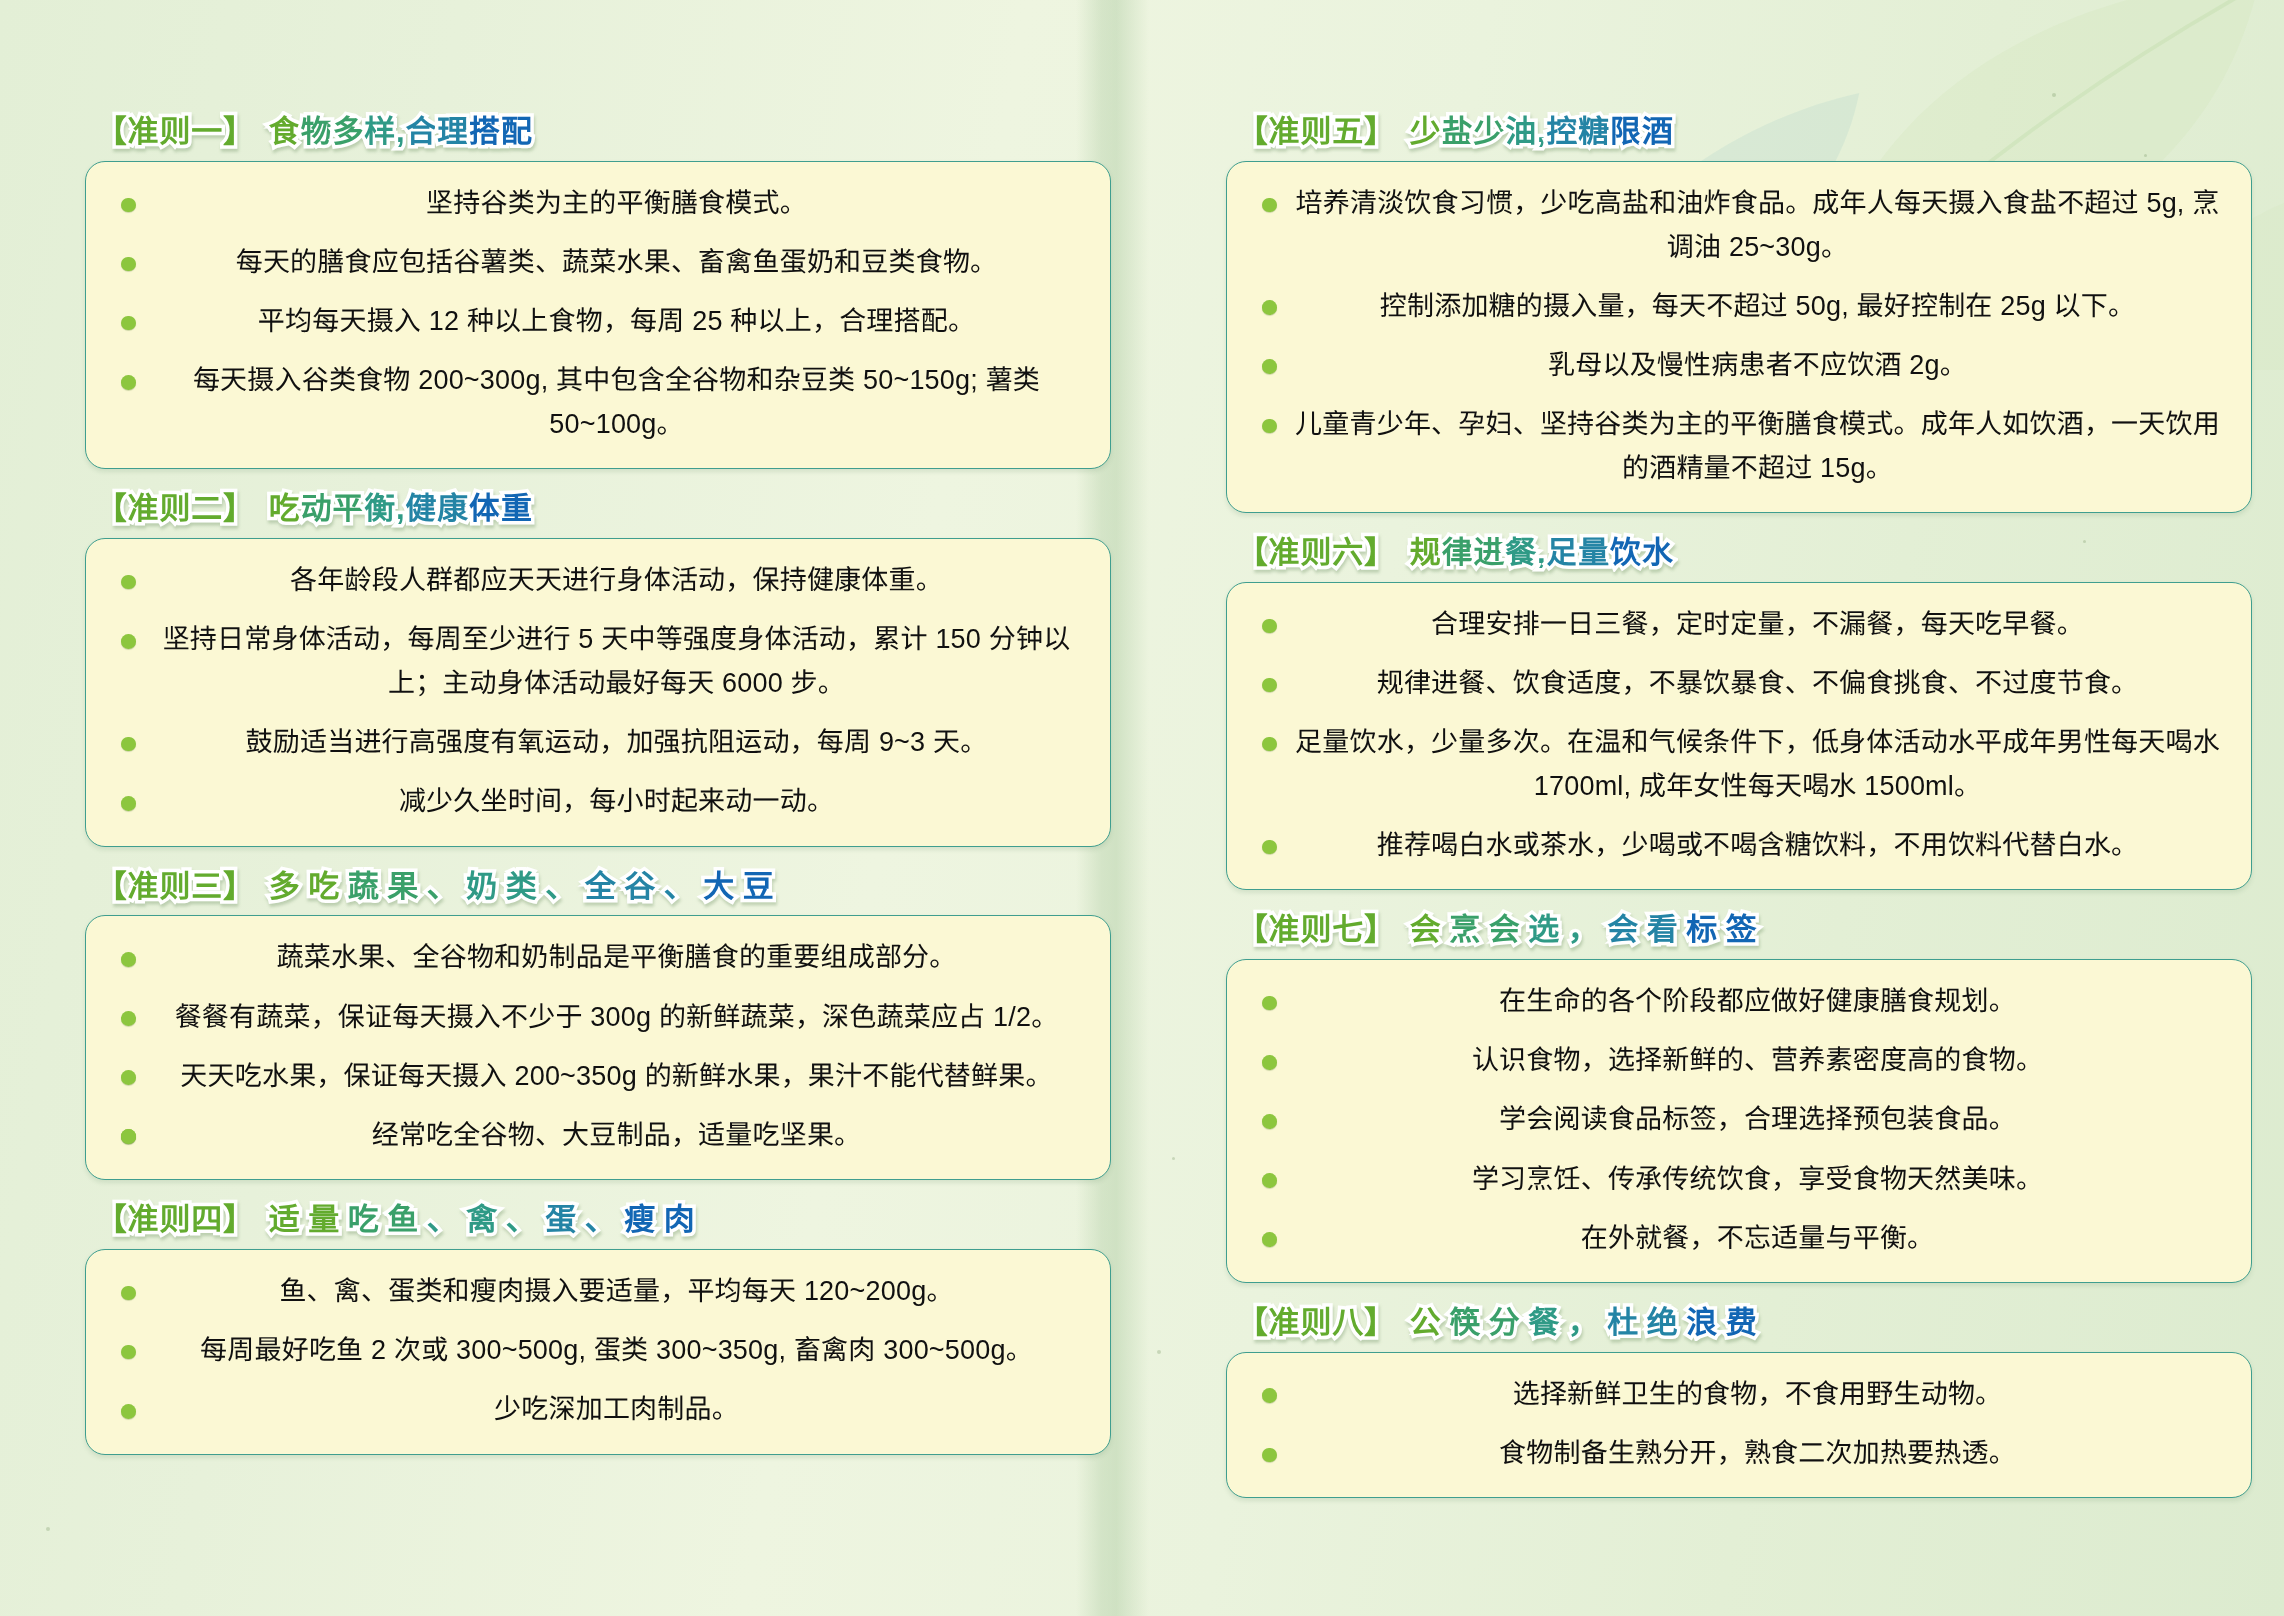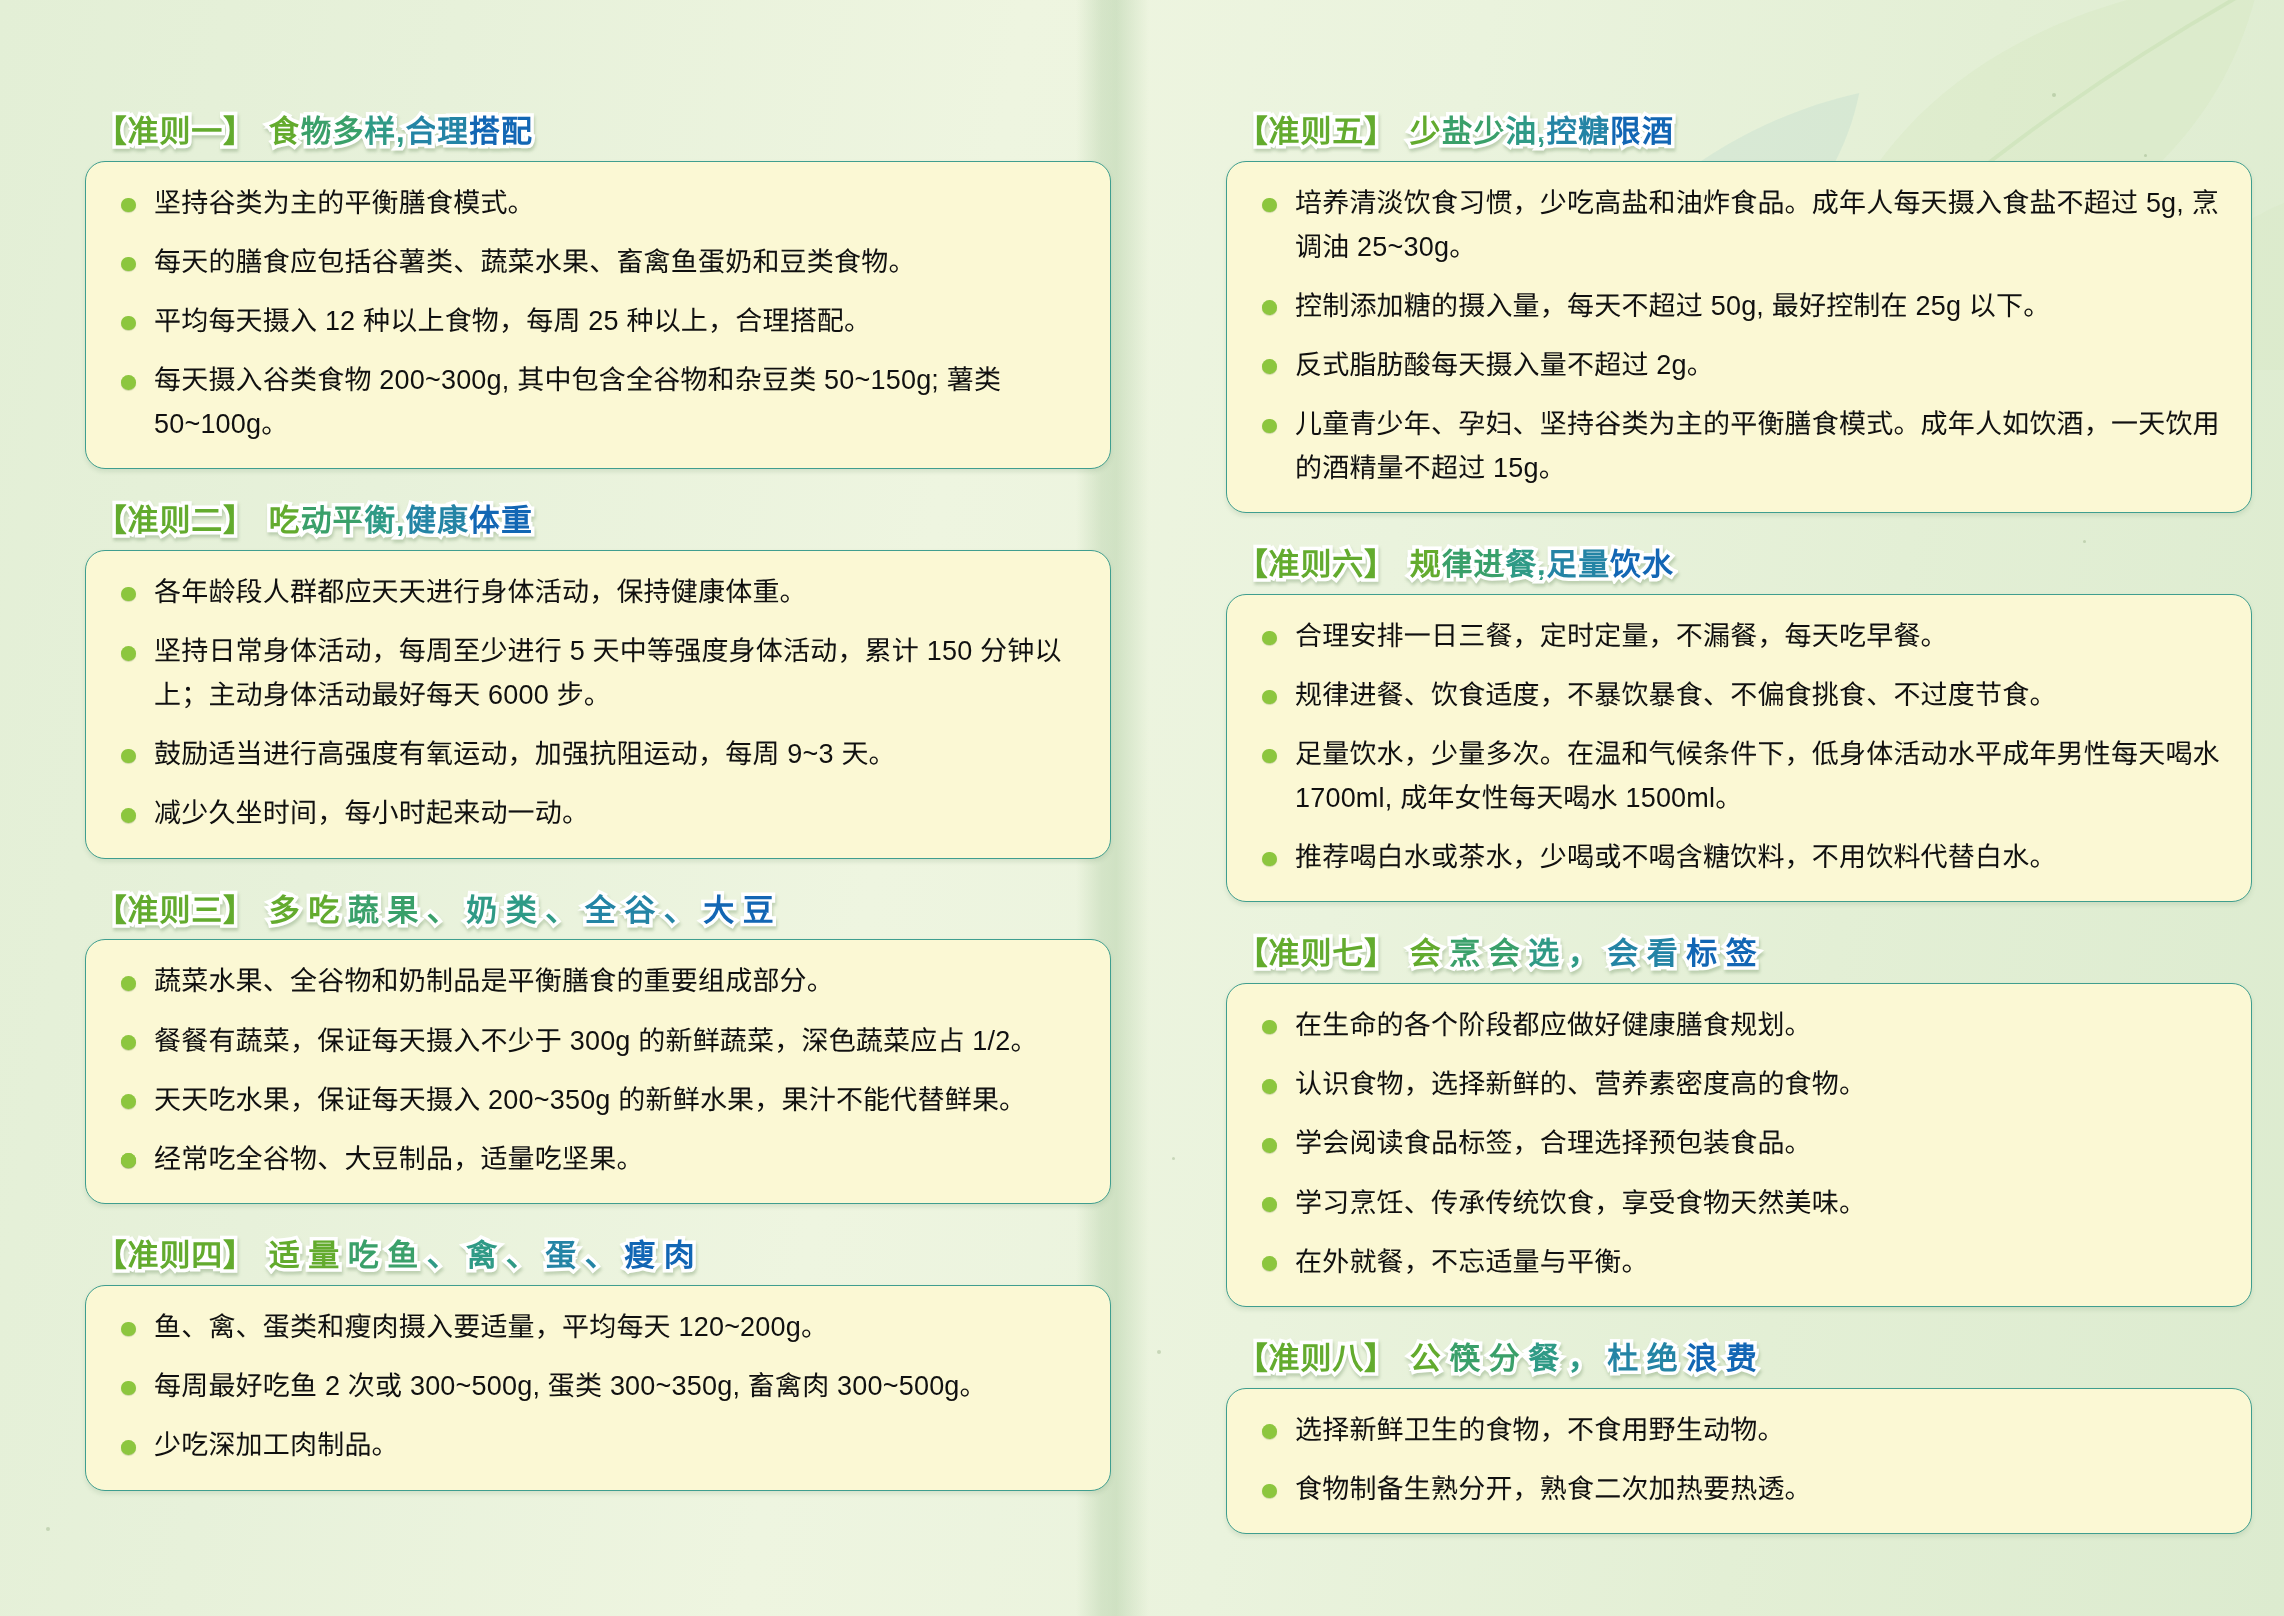--- a/index.html
+++ b/index.html
@@ -53,21 +53,22 @@
   .sec-title .g5{color:#1266b4;}   
   .sec-title .sp{letter-spacing:8.5px;}
 
   
   .card{
     background:#fbf8d4;
     border:1.5px solid #3f9e8f;
     border-radius:20px;
     box-shadow:0 2.3px 4.6px rgba(110,150,110,.18);
     padding:20px 31px 21.6px 26px;
-    margin-bottom:36px;
+    margin-bottom:24px;
+    text-align:center;
   }
 
   ul.bullets{list-style:none;margin:0;padding:0;}
   ul.bullets li{
     position:relative;
     padding-left:42px;
     margin:0 0 15.4px 0;
     font-size:27px;
     line-height:1.62;
     color:#101010;
@@ -153,21 +154,21 @@
     </div>
   </div>
 
 <div class="col col-right" style="top:116px;" id="col1">
     <div>
       <div class="sec-title"><span class="g1">【准则五】</span><span>  </span><span><span class="g1">少</span><span class="g2">盐</span><span class="g2">少</span><span class="g3">油</span><span class="g3">,</span><span class="g4">控</span><span class="g4">糖</span><span class="g5">限</span><span class="g5">酒</span></span></div>
       <div class="card">
         <ul class="bullets">
           <li><span class="dot"></span><span>培养清淡饮食习惯，少吃高盐和油炸食品。成年人每天摄入食盐不超过 5g, 烹调油 25~30g。</span></li>
           <li><span class="dot"></span><span>控制添加糖的摄入量，每天不超过 50g, 最好控制在 25g 以下。</span></li>
-          <li><span class="dot"></span><span>反式脂肪酸每天摄入量不超过 2g。</span></li>
+          <li><span class="dot"></span><span>乳母以及慢性病患者不应饮酒 2g。</span></li>
           <li><span class="dot"></span><span>儿童青少年、孕妇、坚持谷类为主的平衡膳食模式。成年人如饮酒，一天饮用的酒精量不超过 15g。</span></li>
         </ul>
       </div>
     </div>
     <div>
       <div class="sec-title"><span class="g1">【准则六】</span><span>  </span><span><span class="g1">规</span><span class="g2">律</span><span class="g2">进</span><span class="g3">餐</span><span class="g3">,</span><span class="g4">足</span><span class="g4">量</span><span class="g5">饮</span><span class="g5">水</span></span></div>
       <div class="card">
         <ul class="bullets">
           <li><span class="dot"></span><span>合理安排一日三餐，定时定量，不漏餐，每天吃早餐。</span></li>
           <li><span class="dot"></span><span>规律进餐、饮食适度，不暴饮暴食、不偏食挑食、不过度节食。</span></li>

